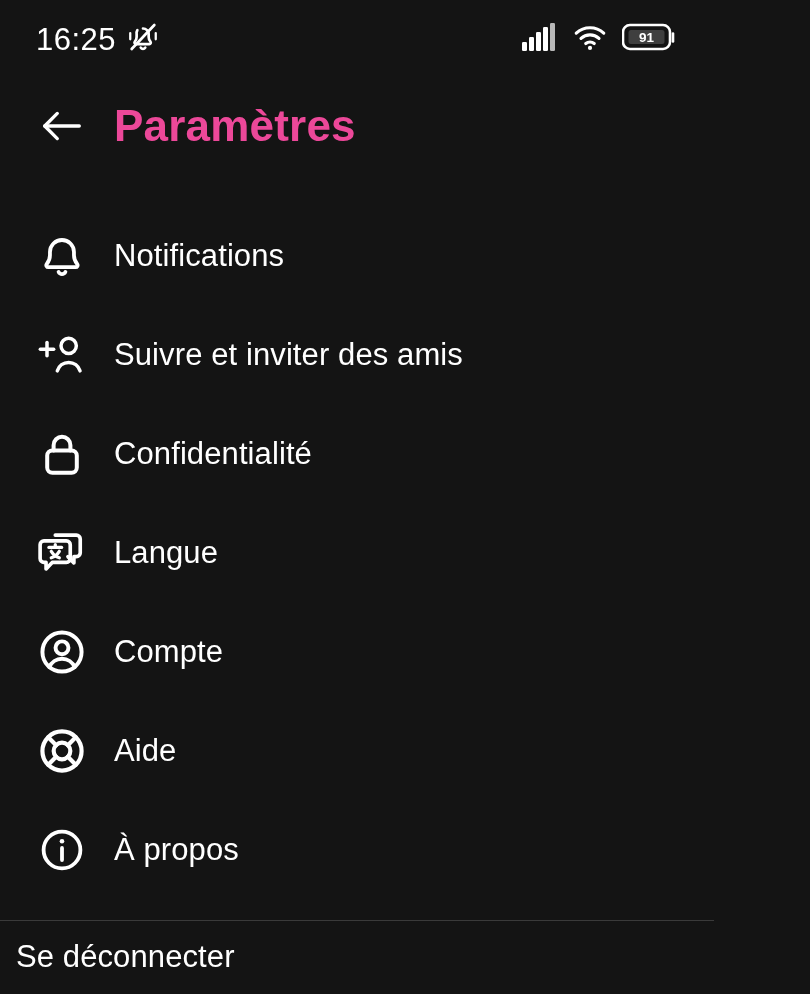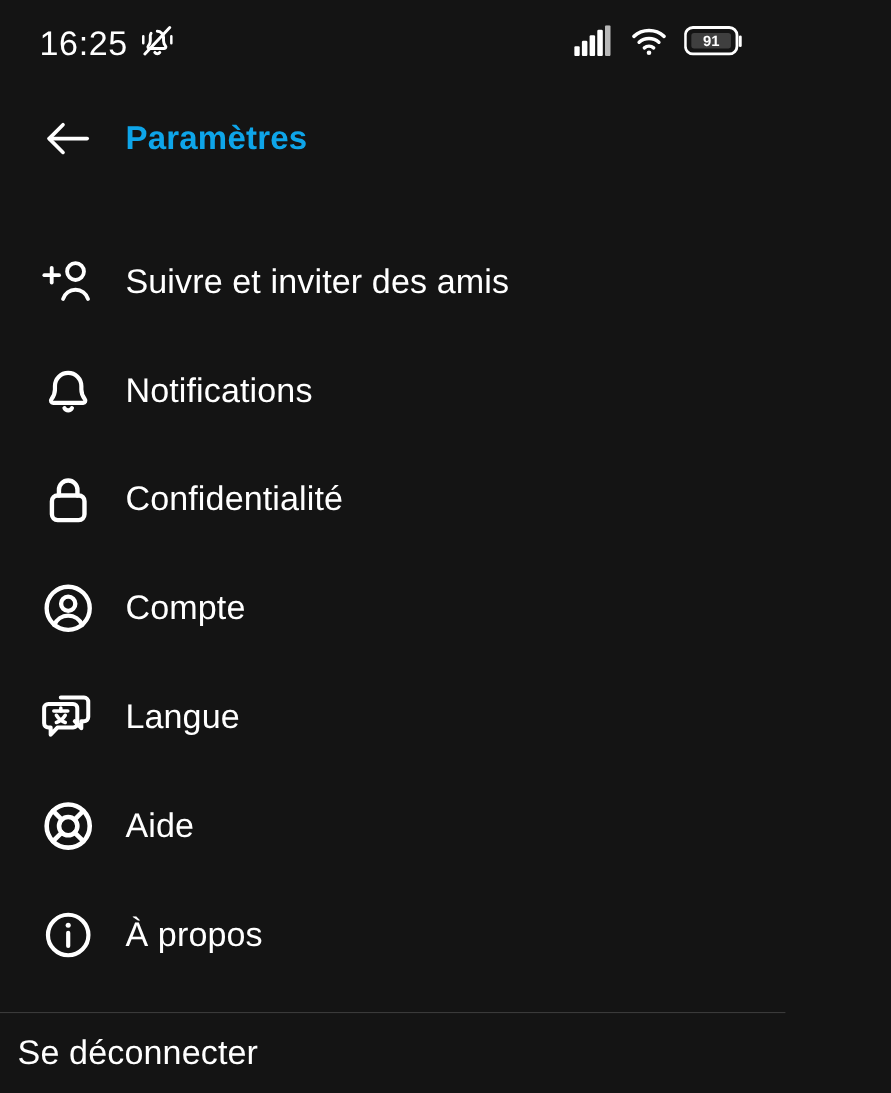--- a/index.html
+++ b/index.html
@@ -77,23 +77,23 @@
     height: 52px;
     display: flex;
     align-items: center;
     justify-content: center;
     cursor: pointer;
     background: none;
     border: none;
   }
 
   .app-title {
-    font-size: 30px;
+    font-size: 44px;
     font-weight: bold;
-    color: #0ea5e9;
+    color: #ec4899;
     letter-spacing: 0.2px;
   }
 
   
   .settings-list {
     flex: 0 0 auto;
     padding-top: 32px;
   }
 
   .settings-row {
@@ -210,77 +210,77 @@
       </svg>
     </div>
 
     <div class="app-title">Paramètres</div>
   </div>
 
   <div class="settings-list">
 
     <div class="settings-row">
       <span class="row-icon">
+        <svg width="48" height="48" viewBox="0 0 24 24" fill="none" stroke="#ffffff" stroke-width="1.9" stroke-linecap="round" stroke-linejoin="round">
+          <path d="M5.2 17.6h13.6a1 1 0 0 0 .78-1.63c-.75-.92-1.6-2.3-1.6-4.37V10a6 6 0 0 0-12 0v1.6c0 2.07-.85 3.45-1.6 4.37a1 1 0 0 0 .78 1.63z"></path>
+          <path d="M10.3 20a1.9 1.9 0 0 0 3.4 0"></path>
+        </svg>
+      </span>
+      <span class="row-label">Notifications</span>
+    </div>
+
+    <div class="settings-row">
+      <span class="row-icon">
         <svg width="50" height="46" viewBox="0 0 30 26" fill="none" stroke="#ffffff" stroke-width="2.1" stroke-linecap="round" stroke-linejoin="round">
           <line x1="2" y1="9.5" x2="10" y2="9.5"></line>
           <line x1="6" y1="5.5" x2="6" y2="13.5"></line>
           <circle cx="19" cy="7.5" r="4.6"></circle>
           <path d="M12.2 22.5a7.1 7.1 0 0 1 13.6 0"></path>
         </svg>
       </span>
       <span class="row-label">Suivre et inviter des amis</span>
     </div>
 
     <div class="settings-row">
       <span class="row-icon">
-        <svg width="48" height="48" viewBox="0 0 24 24" fill="none" stroke="#ffffff" stroke-width="1.9" stroke-linecap="round" stroke-linejoin="round">
-          <path d="M5.2 17.6h13.6a1 1 0 0 0 .78-1.63c-.75-.92-1.6-2.3-1.6-4.37V10a6 6 0 0 0-12 0v1.6c0 2.07-.85 3.45-1.6 4.37a1 1 0 0 0 .78 1.63z"></path>
-          <path d="M10.3 20a1.9 1.9 0 0 0 3.4 0"></path>
-        </svg>
-      </span>
-      <span class="row-label">Notifications</span>
-    </div>
-
-    <div class="settings-row">
-      <span class="row-icon">
         <svg width="48" height="48" viewBox="0 0 24 24" fill="none" stroke="#ffffff" stroke-width="2" stroke-linecap="round" stroke-linejoin="round">
           <rect x="4.6" y="10.2" width="14.8" height="11.2" rx="2.6"></rect>
           <path d="M7.8 10.2V7.6a4.2 4.2 0 0 1 8.4 0v2.6"></path>
         </svg>
       </span>
       <span class="row-label">Confidentialité</span>
-    </div>
-
-    <div class="settings-row">
-      <span class="row-icon">
-        <svg width="50" height="50" viewBox="0 0 24 24" fill="none" stroke="#ffffff" stroke-width="1.9" stroke-linecap="round" stroke-linejoin="round">
-          <circle cx="12" cy="12" r="9.4"></circle>
-          <circle cx="12" cy="10" r="3.1"></circle>
-          <path d="M5.9 19.3a6.6 6.6 0 0 1 12.2 0"></path>
-        </svg>
-      </span>
-      <span class="row-label">Compte</span>
     </div>
 
     <div class="settings-row">
       <span class="row-icon">
         <svg width="50" height="48" viewBox="0 0 26 25" fill="none" stroke="#ffffff" stroke-width="1.9" stroke-linecap="round" stroke-linejoin="round">
           <path d="M9.5 3.2h11a2 2 0 0 1 2 2v7.2a2 2 0 0 1-2 2h-1.3v3.3l-3.1-3.3"></path>
           <path d="M15.3 6.2H3.6a2 2 0 0 0-2 2v7.2a2 2 0 0 0 2 2h1.1v3.4l3.2-3.4h7.4a2 2 0 0 0 2-2V8.2a2 2 0 0 0-2-2z"></path>
           <line x1="6.2" y1="9.6" x2="12.8" y2="9.6" stroke-width="1.7"></line>
           <line x1="9.5" y1="8.2" x2="9.5" y2="9.6" stroke-width="1.7"></line>
           <path d="M7.4 11.6c1.2 1.9 2.6 2.9 4.2 3.4" stroke-width="1.7"></path>
           <path d="M11.6 11.6c-1.2 1.9-2.6 2.9-4.2 3.4" stroke-width="1.7"></path>
         </svg>
       </span>
       <span class="row-label">Langue</span>
     </div>
 
     <div class="settings-row">
       <span class="row-icon">
+        <svg width="50" height="50" viewBox="0 0 24 24" fill="none" stroke="#ffffff" stroke-width="1.9" stroke-linecap="round" stroke-linejoin="round">
+          <circle cx="12" cy="12" r="9.4"></circle>
+          <circle cx="12" cy="10" r="3.1"></circle>
+          <path d="M5.9 19.3a6.6 6.6 0 0 1 12.2 0"></path>
+        </svg>
+      </span>
+      <span class="row-label">Compte</span>
+    </div>
+
+    <div class="settings-row">
+      <span class="row-icon">
         <svg width="50" height="50" viewBox="0 0 24 24" fill="none" stroke="#ffffff" stroke-width="2" stroke-linecap="round" stroke-linejoin="round">
           <circle cx="12" cy="12" r="9.4"></circle>
           <circle cx="12" cy="12" r="4"></circle>
           <line x1="5.4" y1="5.4" x2="9.2" y2="9.2"></line>
           <line x1="14.8" y1="14.8" x2="18.6" y2="18.6"></line>
           <line x1="18.6" y1="5.4" x2="14.8" y2="9.2"></line>
           <line x1="9.2" y1="14.8" x2="5.4" y2="18.6"></line>
         </svg>
       </span>
       <span class="row-label">Aide</span>

